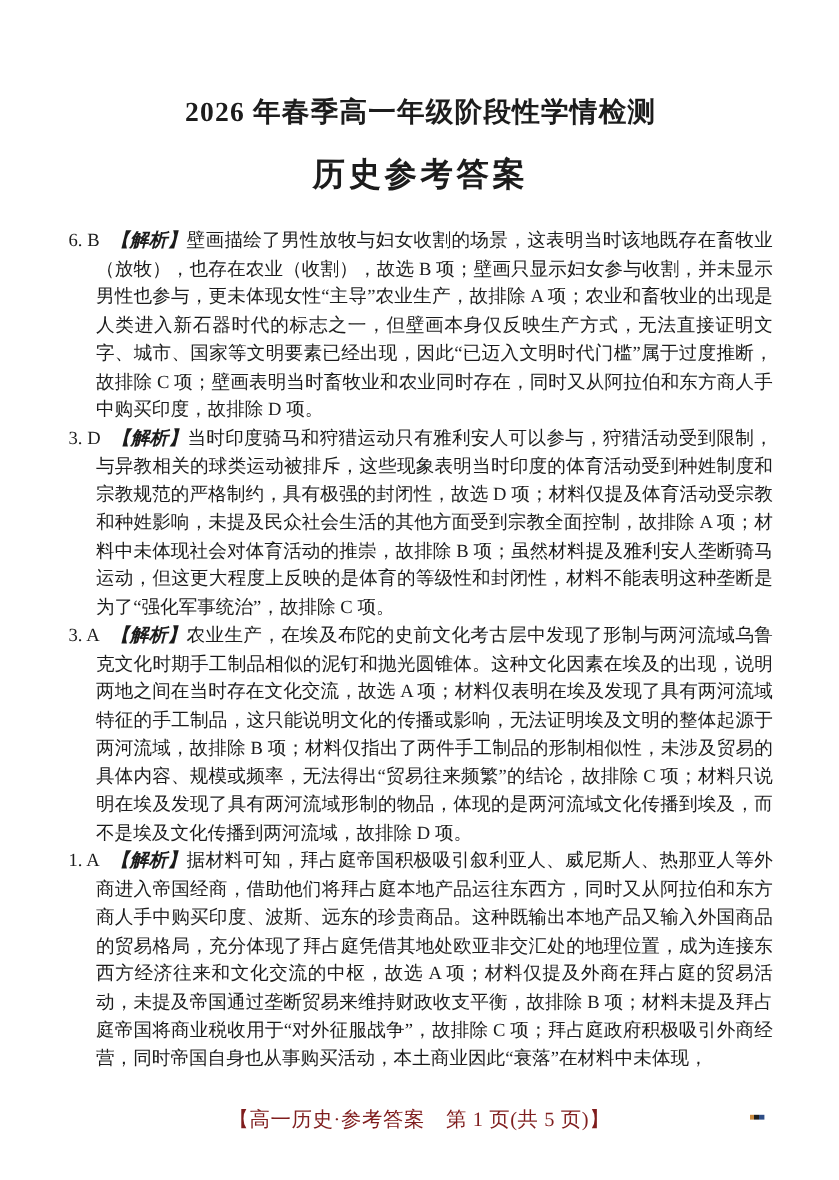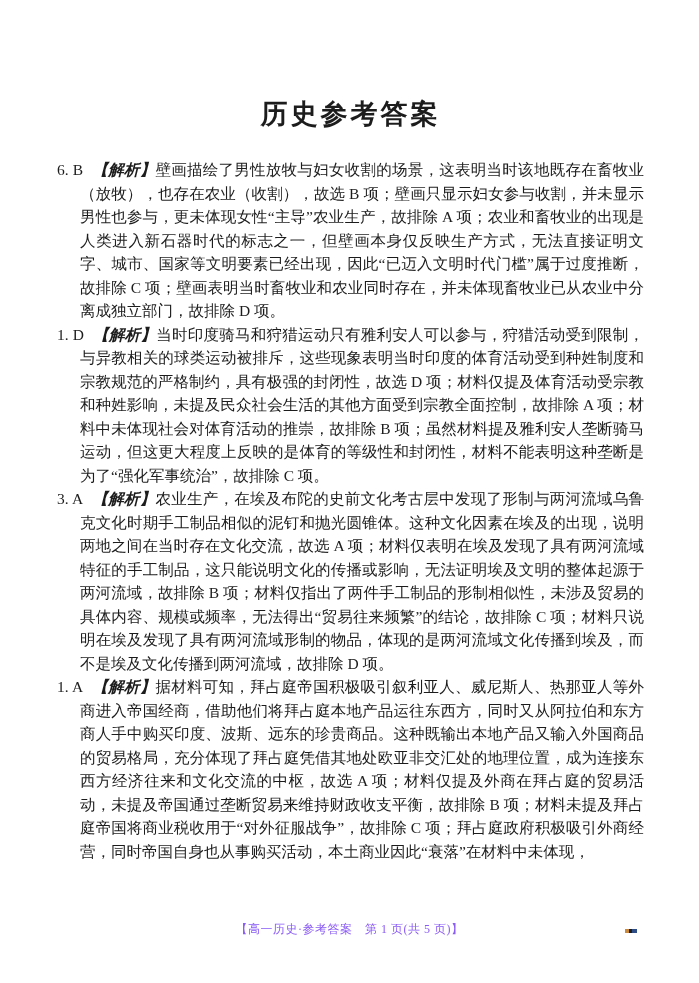--- a/index.html
+++ b/index.html
@@ -50,40 +50,41 @@
   .label {
     font-weight: bold;
     font-style: italic;
   }
   .footer {
     position: absolute;
     top: 921px;
     left: 0;
     width: 100%;
     text-align: center;
-    font-size: 12px;
-    color: #8b5cf6;
+    font-size: 17px;
+    color: #7f1d1d;
     letter-spacing: 0.5px;
   }
   .scan-artifact {
     position: absolute;
     left: 625px;
     top: 929px;
     width: 12px;
     height: 4px;
     background: linear-gradient(90deg, #c98a3e 0 30%, #1e1e1e 30% 62%, #2e4d86 62% 100%);
   }
 </style>
 </head>
 <body>
 
 <div class="page">
+  <h1 class="title-main">2026 年春季高一年级阶段性学情检测</h1>
   <h2 class="title-sub">历史参考答案</h2>
   <div class="content">
-      <p class="item"><span class="head">6. B</span><span class="label">【解析】</span><span>壁画描绘了男性放牧与妇女收割的场景，这表明当时该地既存在畜牧业（放牧），也存在农业（收割），故选 B 项；壁画只显示妇女参与收割，并未显示男性也参与，更未体现女性“主导”农业生产，故排除 A 项；农业和畜牧业的出现是人类进入新石器时代的标志之一，但壁画本身仅反映生产方式，无法直接证明文字、城市、国家等文明要素已经出现，因此“已迈入文明时代门槛”属于过度推断，故排除 C 项；壁画表明当时畜牧业和农业同时存在，并未体现畜牧业已从农业中分离成独立部门，故排除 D 项。</span></p>
-      <p class="item"><span class="head">1. D</span><span class="label">【解析】</span><span>当时印度骑马和狩猎运动只有雅利安人可以参与，狩猎活动受到限制，与异教相关的球类运动被排斥，这些现象表明当时印度的体育活动受到种姓制度和宗教规范的严格制约，具有极强的封闭性，故选 D 项；材料仅提及体育活动受宗教和种姓影响，未提及民众社会生活的其他方面受到宗教全面控制，故排除 A 项；材料中未体现社会对体育活动的推崇，故排除 B 项；虽然材料提及雅利安人垄断骑马运动，但这更大程度上反映的是体育的等级性和封闭性，材料不能表明这种垄断是为了“强化军事统治”，故排除 C 项。</span></p>
+      <p class="item"><span class="head">6. B</span><span class="label">【解析】</span><span>壁画描绘了男性放牧与妇女收割的场景，这表明当时该地既存在畜牧业（放牧），也存在农业（收割），故选 B 项；壁画只显示妇女参与收割，并未显示男性也参与，更未体现女性“主导”农业生产，故排除 A 项；农业和畜牧业的出现是人类进入新石器时代的标志之一，但壁画本身仅反映生产方式，无法直接证明文字、城市、国家等文明要素已经出现，因此“已迈入文明时代门槛”属于过度推断，故排除 C 项；壁画表明当时畜牧业和农业同时存在，同时又从阿拉伯和东方商人手中购买印度，故排除 D 项。</span></p>
+      <p class="item"><span class="head">3. D</span><span class="label">【解析】</span><span>当时印度骑马和狩猎运动只有雅利安人可以参与，狩猎活动受到限制，与异教相关的球类运动被排斥，这些现象表明当时印度的体育活动受到种姓制度和宗教规范的严格制约，具有极强的封闭性，故选 D 项；材料仅提及体育活动受宗教和种姓影响，未提及民众社会生活的其他方面受到宗教全面控制，故排除 A 项；材料中未体现社会对体育活动的推崇，故排除 B 项；虽然材料提及雅利安人垄断骑马运动，但这更大程度上反映的是体育的等级性和封闭性，材料不能表明这种垄断是为了“强化军事统治”，故排除 C 项。</span></p>
       <p class="item"><span class="head">3. A</span><span class="label">【解析】</span><span>农业生产，在埃及布陀的史前文化考古层中发现了形制与两河流域乌鲁克文化时期手工制品相似的泥钉和抛光圆锥体。这种文化因素在埃及的出现，说明两地之间在当时存在文化交流，故选 A 项；材料仅表明在埃及发现了具有两河流域特征的手工制品，这只能说明文化的传播或影响，无法证明埃及文明的整体起源于两河流域，故排除 B 项；材料仅指出了两件手工制品的形制相似性，未涉及贸易的具体内容、规模或频率，无法得出“贸易往来频繁”的结论，故排除 C 项；材料只说明在埃及发现了具有两河流域形制的物品，体现的是两河流域文化传播到埃及，而不是埃及文化传播到两河流域，故排除 D 项。</span></p>
       <p class="item"><span class="head">1. A</span><span class="label">【解析】</span><span>据材料可知，拜占庭帝国积极吸引叙利亚人、威尼斯人、热那亚人等外商进入帝国经商，借助他们将拜占庭本地产品运往东西方，同时又从阿拉伯和东方商人手中购买印度、波斯、远东的珍贵商品。这种既输出本地产品又输入外国商品的贸易格局，充分体现了拜占庭凭借其地处欧亚非交汇处的地理位置，成为连接东西方经济往来和文化交流的中枢，故选 A 项；材料仅提及外商在拜占庭的贸易活动，未提及帝国通过垄断贸易来维持财政收支平衡，故排除 B 项；材料未提及拜占庭帝国将商业税收用于“对外征服战争”，故排除 C 项；拜占庭政府积极吸引外商经营，同时帝国自身也从事购买活动，本土商业因此“衰落”在材料中未体现，</span></p>
     </div>
 </div>
 
 <div class="footer">【高一历史·参考答案　第 1 页(共 5 页)】</div>
 <div class="scan-artifact"></div>
 
 </body></html>

